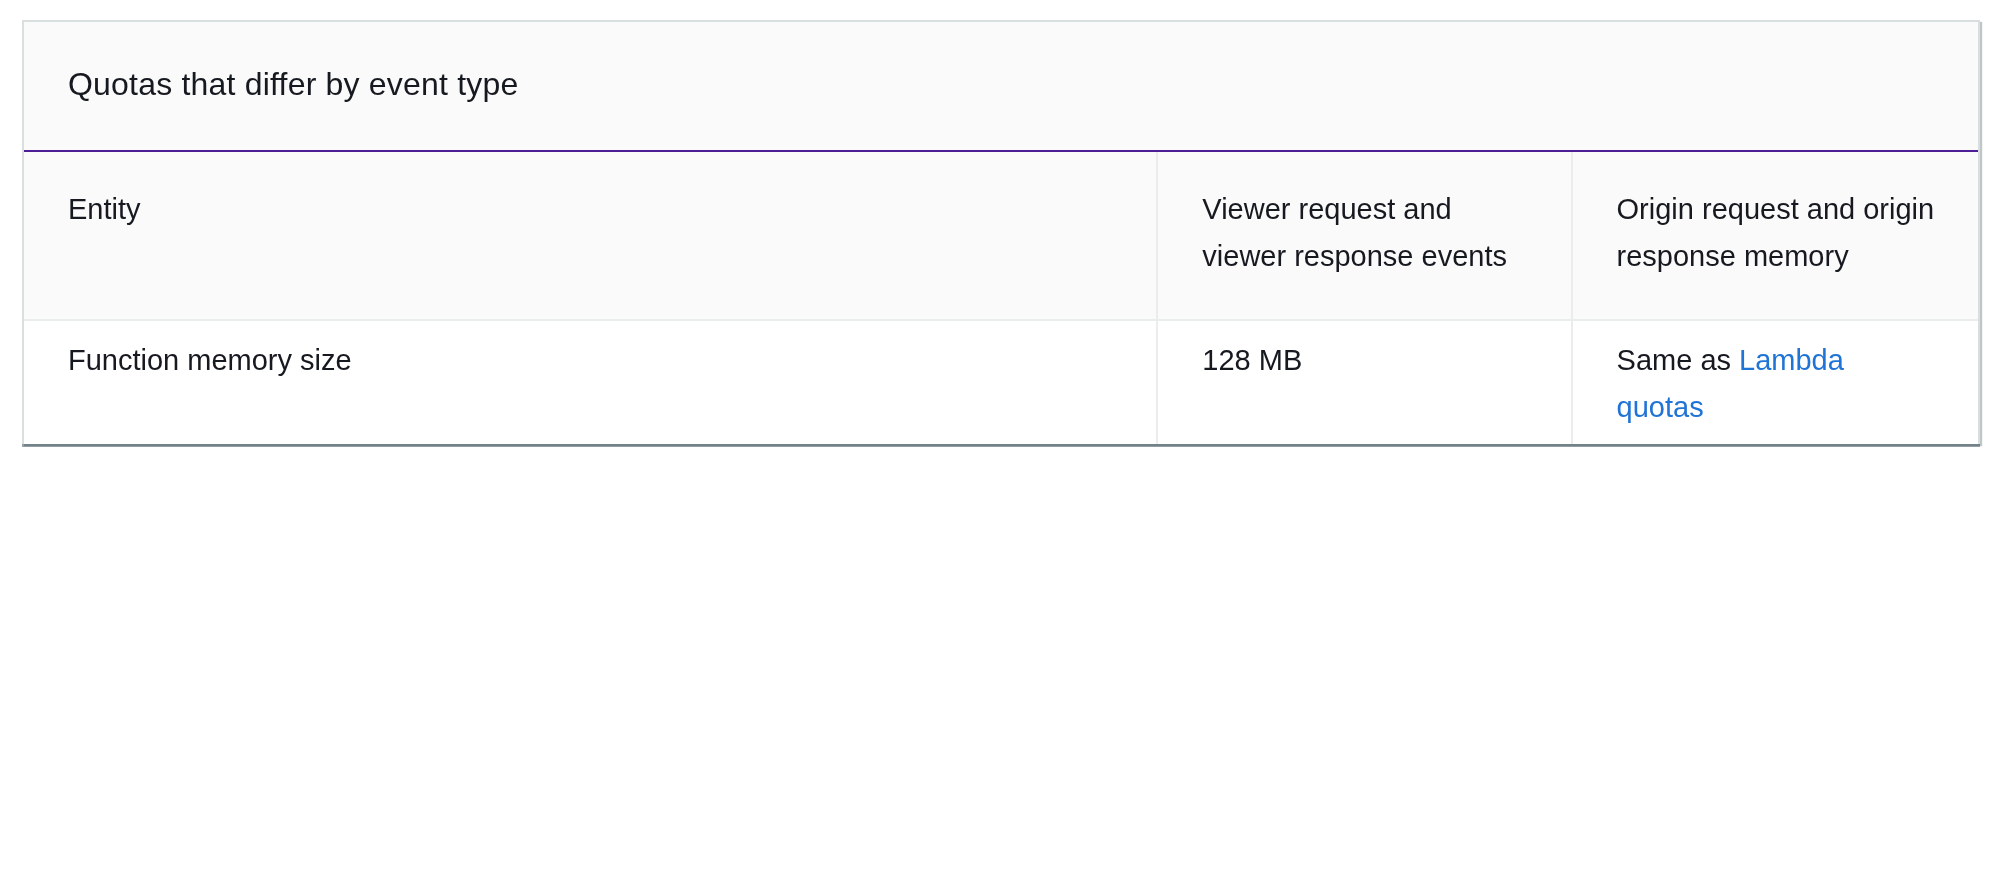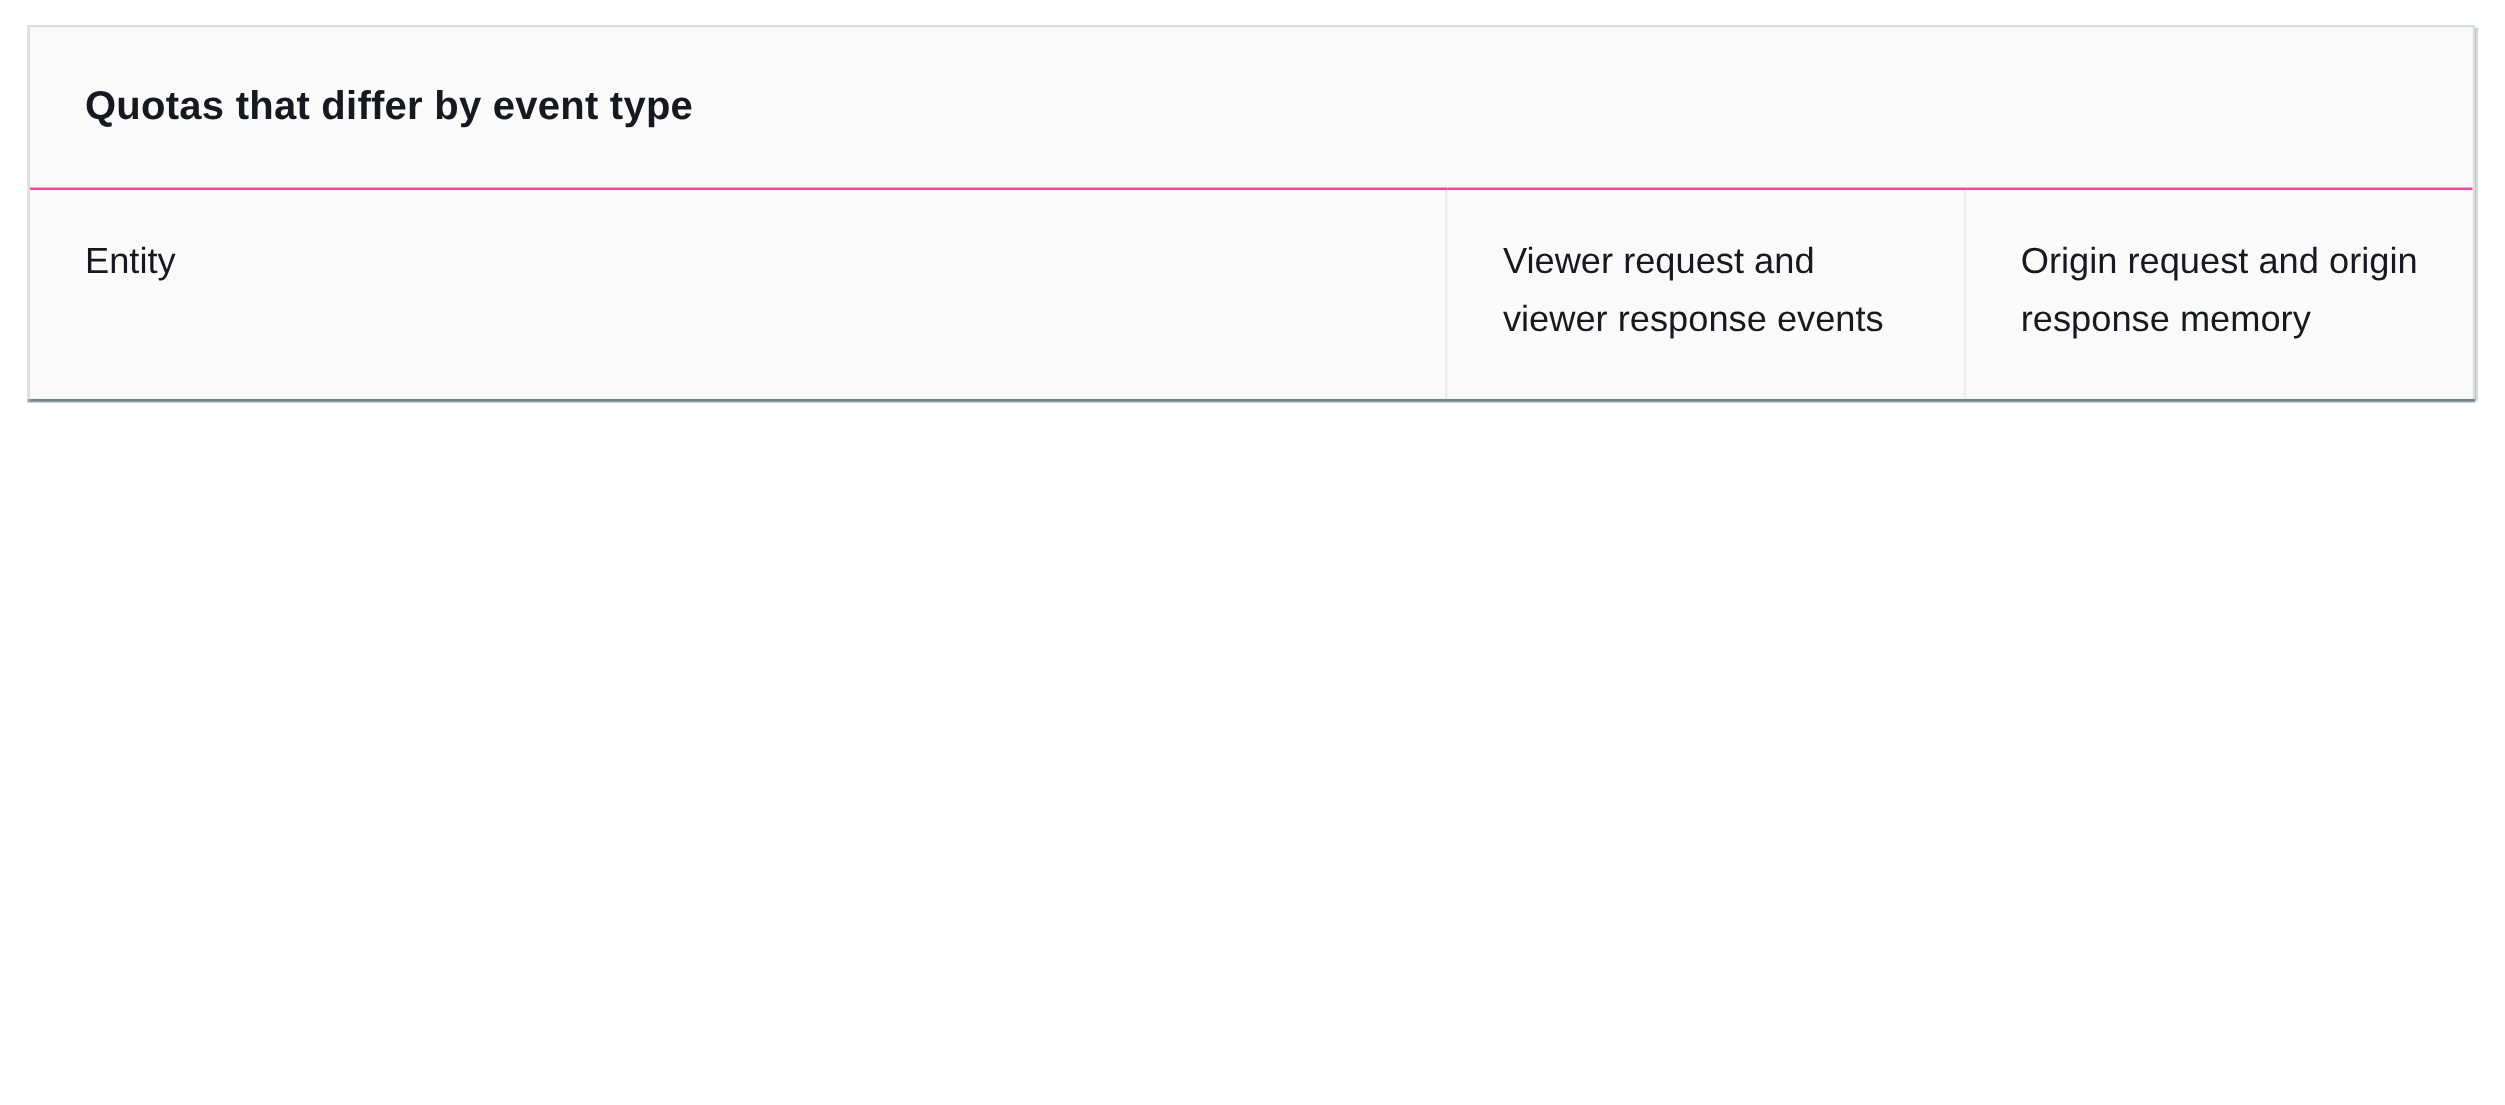--- a/index.html
+++ b/index.html
@@ -17,38 +17,38 @@
     width: 1958px;
     background: #ffffff;
     border: 2px solid #d9dede;
     border-bottom: none;
     box-shadow: 2px 2px 1px rgba(0, 28, 36, 0.25), 0 3px 0 #9aa5aa;
   }
   .panel-title {
     background: #fafafa;
     padding: 42px 44px 44px 44px;
     font-size: 32px;
-    font-weight: 700;
+    font-weight: 400;
     line-height: 1.3;
     letter-spacing: 0.2px;
   }
   table.quota-table {
     width: 100%;
     border-collapse: collapse;
     table-layout: fixed;
   }
   table.quota-table th {
     background: #fafafa;
     font-weight: 400;
     text-align: left;
     vertical-align: top;
     font-size: 29px;
     line-height: 1.64;
     padding: 34px 40px 38px 44px;
-    border-top: 2px solid #ec4899;
+    border-top: 2px solid #4c1d95;
   }
   table.quota-table td {
     background: #ffffff;
     vertical-align: top;
     font-size: 29px;
     line-height: 1.64;
     padding: 16px 40px 12px 44px;
     border-top: 2px solid #eaeded;
   }
   table.quota-table th + th,
@@ -78,15 +78,20 @@
       <col class="col-origin">
     </colgroup>
     <thead>
       <tr>
         <th>Entity</th>
         <th>Viewer request and viewer response events</th>
         <th>Origin request and origin response memory</th>
       </tr>
     </thead>
     <tbody>
+      <tr>
+        <td>Function memory size</td>
+        <td>128 MB</td>
+        <td><span>Same as </span><a class="doc-link" href="#">Lambda quotas</a></td>
+      </tr>
     </tbody>
   </table>
 </div>
 
 </body></html>

